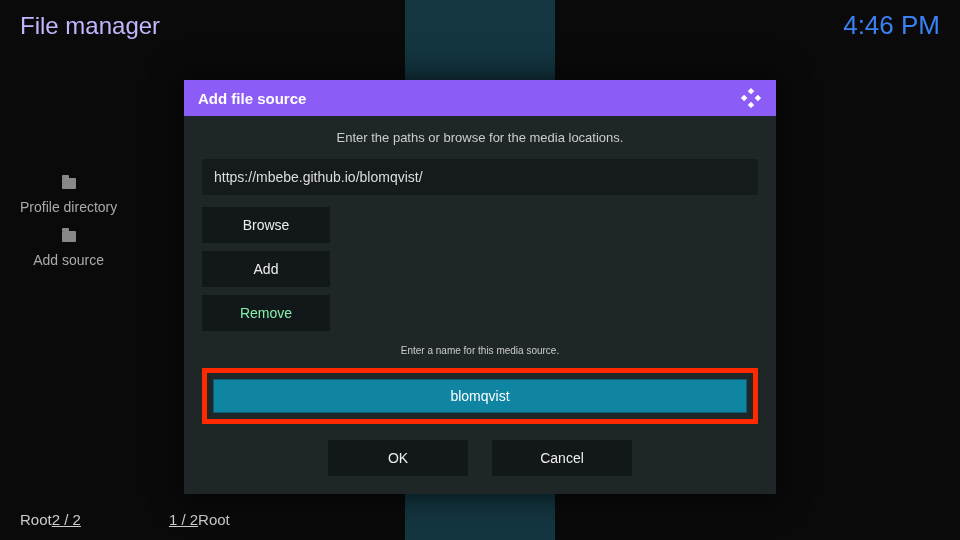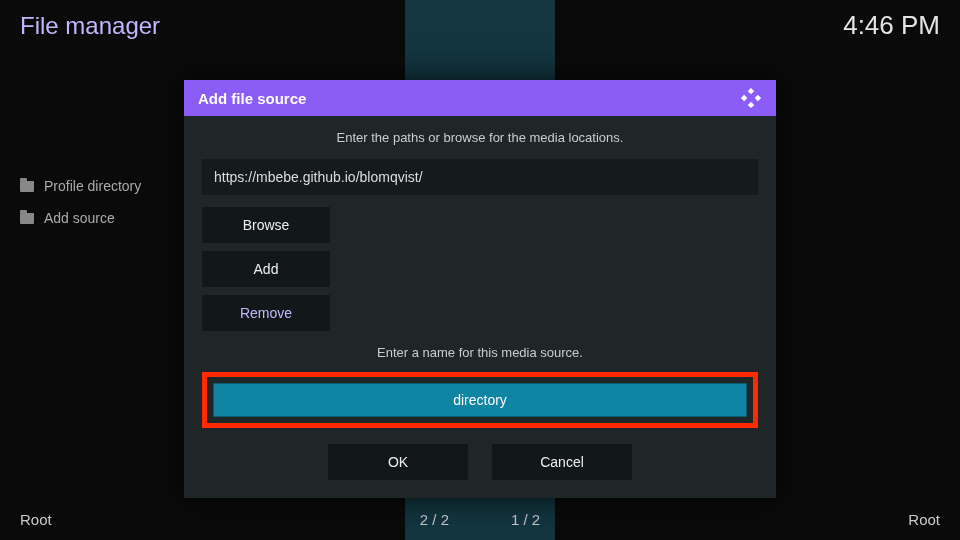--- a/index.html
+++ b/index.html
@@ -28,59 +28,60 @@
     z-index: 1;
   }
   .title {
     font-size: 24px;
     font-weight: 300;
     color: #c4b5fd;
   }
   .clock {
     font-size: 26px;
     font-weight: 300;
-    color: #e5e5e5;
+    color: #3b82f6;
   }
   .sidebar {
     position: absolute;
     top: 170px; left: 20px;
     z-index: 1;
   }
   .sidebar-item {
     display: flex;
     align-items: center;
     gap: 10px;
     padding: 8px 0;
     color: #aaa;
     font-size: 14px;
+    flex-direction: column;
   }
   .folder-icon {
     width: 14px; height: 11px;
     background: #888;
     border-radius: 1px;
     position: relative;
   }
   .folder-icon::before {
     content: '';
     position: absolute;
     top: -3px; left: 0;
     width: 7px; height: 3px;
     background: #888;
     border-radius: 1px 1px 0 0;
   }
   .footer {
     position: absolute;
     bottom: 12px; left: 20px; right: 20px;
     display: flex;
-    justify-content: space-between;
+    justify-content: flex-start;
     font-size: 15px;
     color: #ccc;
     z-index: 1;
   }
-  .footer .center-group { display:flex; gap: 62px; }
+  .footer .center-group { display:flex; gap: 88px; text-decoration: underline; }
 
   
   .dialog {
     position: absolute;
     left: 184px; top: 80px;
     width: 592px;
     background: #1f2628;
     z-index: 5;
     box-shadow: 0 0 30px rgba(0,0,0,0.8);
   }
@@ -135,25 +136,25 @@
     background: #12171a;
     height: 36px;
     display: flex;
     align-items: center;
     justify-content: center;
     color: #eee;
     font-size: 14px;
     cursor: pointer;
   }
   .btn.disabled {
-    color: #c4b5fd;
+    color: #86efac;
   }
   .name-instruction {
     text-align: center;
-    font-size: 13px;
+    font-size: 10px;
     color: #ccc;
     margin-bottom: 12px;
   }
   .highlight-wrap {
     border: 5px solid #ff2a00;
     padding: 6px;
     margin-bottom: 16px;
   }
   .name-field {
     background: #0f85a3;
@@ -215,21 +216,21 @@
       </div>
       <div class="side-buttons">
         <div class="btn">Browse</div>
         <div class="btn">Add</div>
         <div class="btn disabled">Remove</div>
       </div>
     </div>
     <div class="name-instruction">Enter a name for this media source.</div>
     <div class="highlight-wrap">
       <div class="name-field">
-        <span>directory</span>
+        <span>blomqvist</span>
       </div>
     </div>
     <div class="action-row">
       <div class="btn">OK</div>
       <div class="btn">Cancel</div>
     </div>
   </div>
 </div>
 
 <div class="footer">

